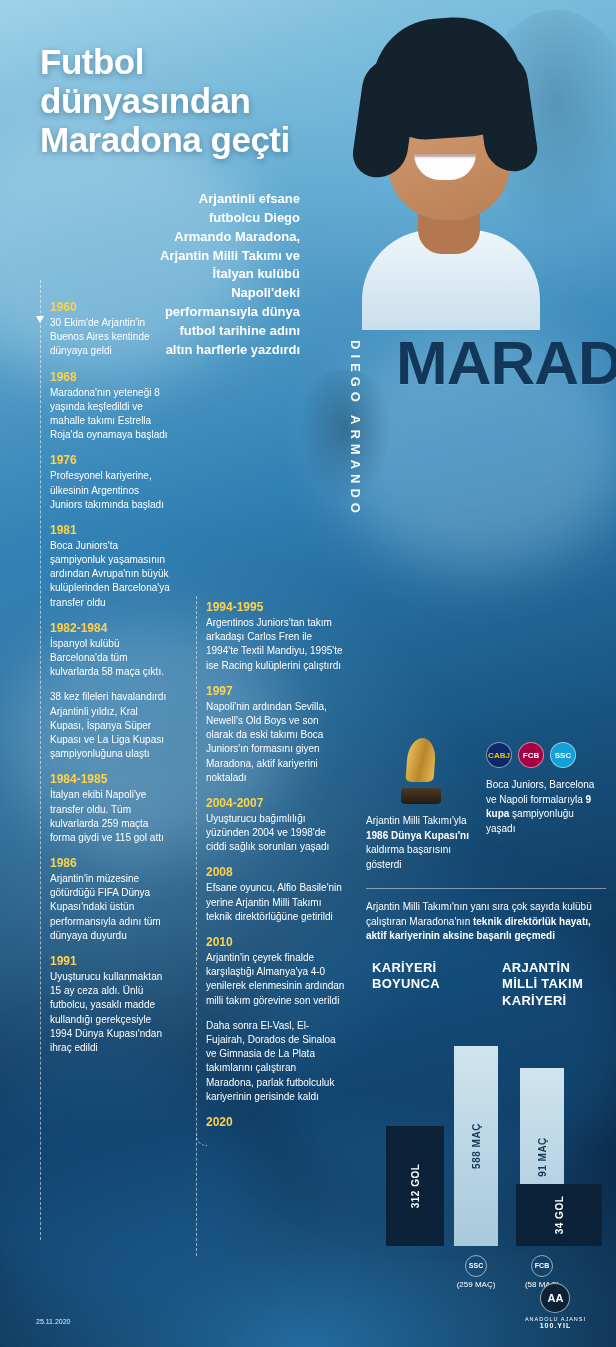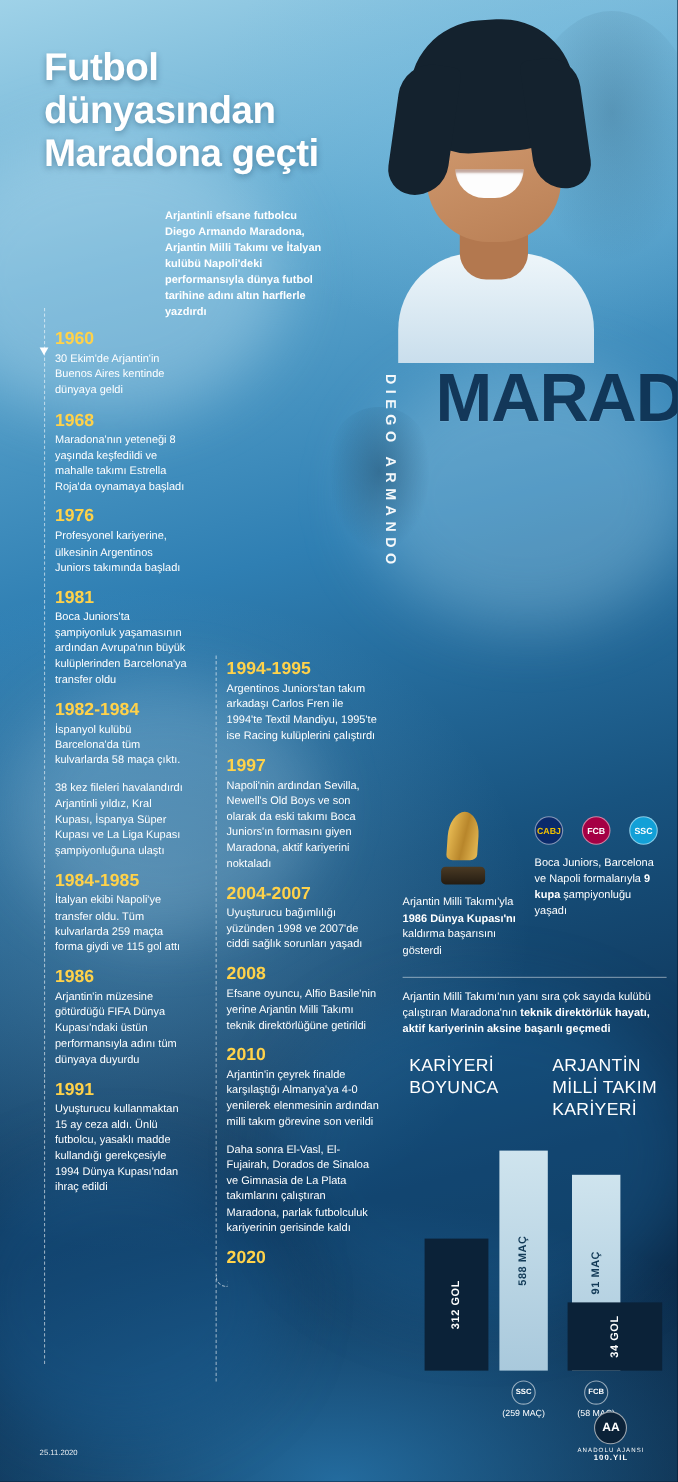--- a/index.html
+++ b/index.html
@@ -44,23 +44,24 @@
     line-height: 1.12;
     font-weight: bold;
     letter-spacing: -0.5px;
     text-shadow: 0 2px 6px rgba(0,40,70,0.35);
   }
   .deck {
     position: absolute;
     left: 150px; top: 190px;
     width: 150px;
     color: #ffffff;
-    font-size: 10px;
+    font-size: 13px;
     line-height: 1.45;
     font-weight: bold;
+    text-align: right;
   }
 
   
   .portrait {
     position: absolute;
     right: 0; top: 0;
     width: 300px; height: 330px;
     overflow: hidden;
   }
   .face {
@@ -193,21 +194,21 @@
     position: absolute;
     left: 0; bottom: -6px;
     width: 10px; height: 10px;
     border-left: 1px dashed rgba(255,255,255,0.55);
     border-bottom: 1px dashed rgba(255,255,255,0.55);
     border-radius: 0 0 0 10px;
   }
   .item { position: relative; padding-left: 10px; margin-bottom: 11px; }
   .year {
     color: #ffd24a;
-    font-size: 16px;
+    font-size: 12px;
     font-weight: bold;
     margin-bottom: 2px;
   }
   .desc {
     color: #ffffff;
     font-size: 10px;
     line-height: 1.42;
   }
   .arrowhead {
     position: absolute;
@@ -247,21 +248,21 @@
     font-size: 10px;
     line-height: 1.45;
   }
   .wc-text b { font-weight: bold; }
 
   .clubs-block {
     position: absolute;
     left: 486px; top: 742px;
     width: 120px;
   }
-  .badges { display: flex; gap: 17px; margin-bottom: 10px; }
+  .badges { display: flex; gap: 6px; margin-bottom: 10px; }
   .badge {
     width: 26px; height: 26px;
     border-radius: 50%;
     display: flex; align-items: center; justify-content: center;
     font-size: 8px; font-weight: bold; color: #fff;
     border: 1px solid rgba(255,255,255,0.5);
   }
   .badge.boca { background: #0a2a6b; color: #f2c200; }
   .badge.barca { background: #a50044; }
   .badge.napoli { background: #12a0d7; }
@@ -286,22 +287,22 @@
 
   
   .chart-wrap {
     position: absolute;
     left: 366px; top: 960px;
     width: 244px; height: 330px;
   }
   .chart-title {
     position: absolute;
     color: #ffffff;
-    font-size: 16px;
-    font-weight: normal;
+    font-size: 13px;
+    font-weight: bold;
     line-height: 1.25;
     letter-spacing: 0.3px;
   }
   .ct-left { left: 6px; top: 0; width: 100px; }
   .ct-right { left: 136px; top: 0; width: 100px; }
   .bar {
     position: absolute;
     bottom: 44px;
   }
   .bar-label {
@@ -438,21 +439,21 @@
       <div class="item">
         <div class="year">1994-1995</div>
         <div class="desc">Argentinos Juniors'tan takım arkadaşı Carlos Fren ile 1994'te Textil Mandiyu, 1995'te ise Racing kulüplerini çalıştırdı</div>
       </div>
       <div class="item">
         <div class="year">1997</div>
         <div class="desc">Napoli'nin ardından Sevilla, Newell's Old Boys ve son olarak da eski takımı Boca Juniors'ın formasını giyen Maradona, aktif kariyerini noktaladı</div>
       </div>
       <div class="item">
         <div class="year">2004-2007</div>
-        <div class="desc">Uyuşturucu bağımlılığı yüzünden 1998 ve 2007'de ciddi sağlık sorunları yaşadı</div>
+        <div class="desc">Uyuşturucu bağımlılığı yüzünden 2004 ve 1998'de ciddi sağlık sorunları yaşadı</div>
       </div>
       <div class="item">
         <div class="year">2008</div>
         <div class="desc">Efsane oyuncu, Alfio Basile'nin yerine Arjantin Milli Takımı teknik direktörlüğüne getirildi</div>
       </div>
       <div class="item">
         <div class="year">2010</div>
         <div class="desc">Arjantin'in çeyrek finalde karşılaştığı Almanya'ya 4-0 yenilerek elenmesinin ardından milli takım görevine son verildi</div>
       </div>
       <div class="item">

